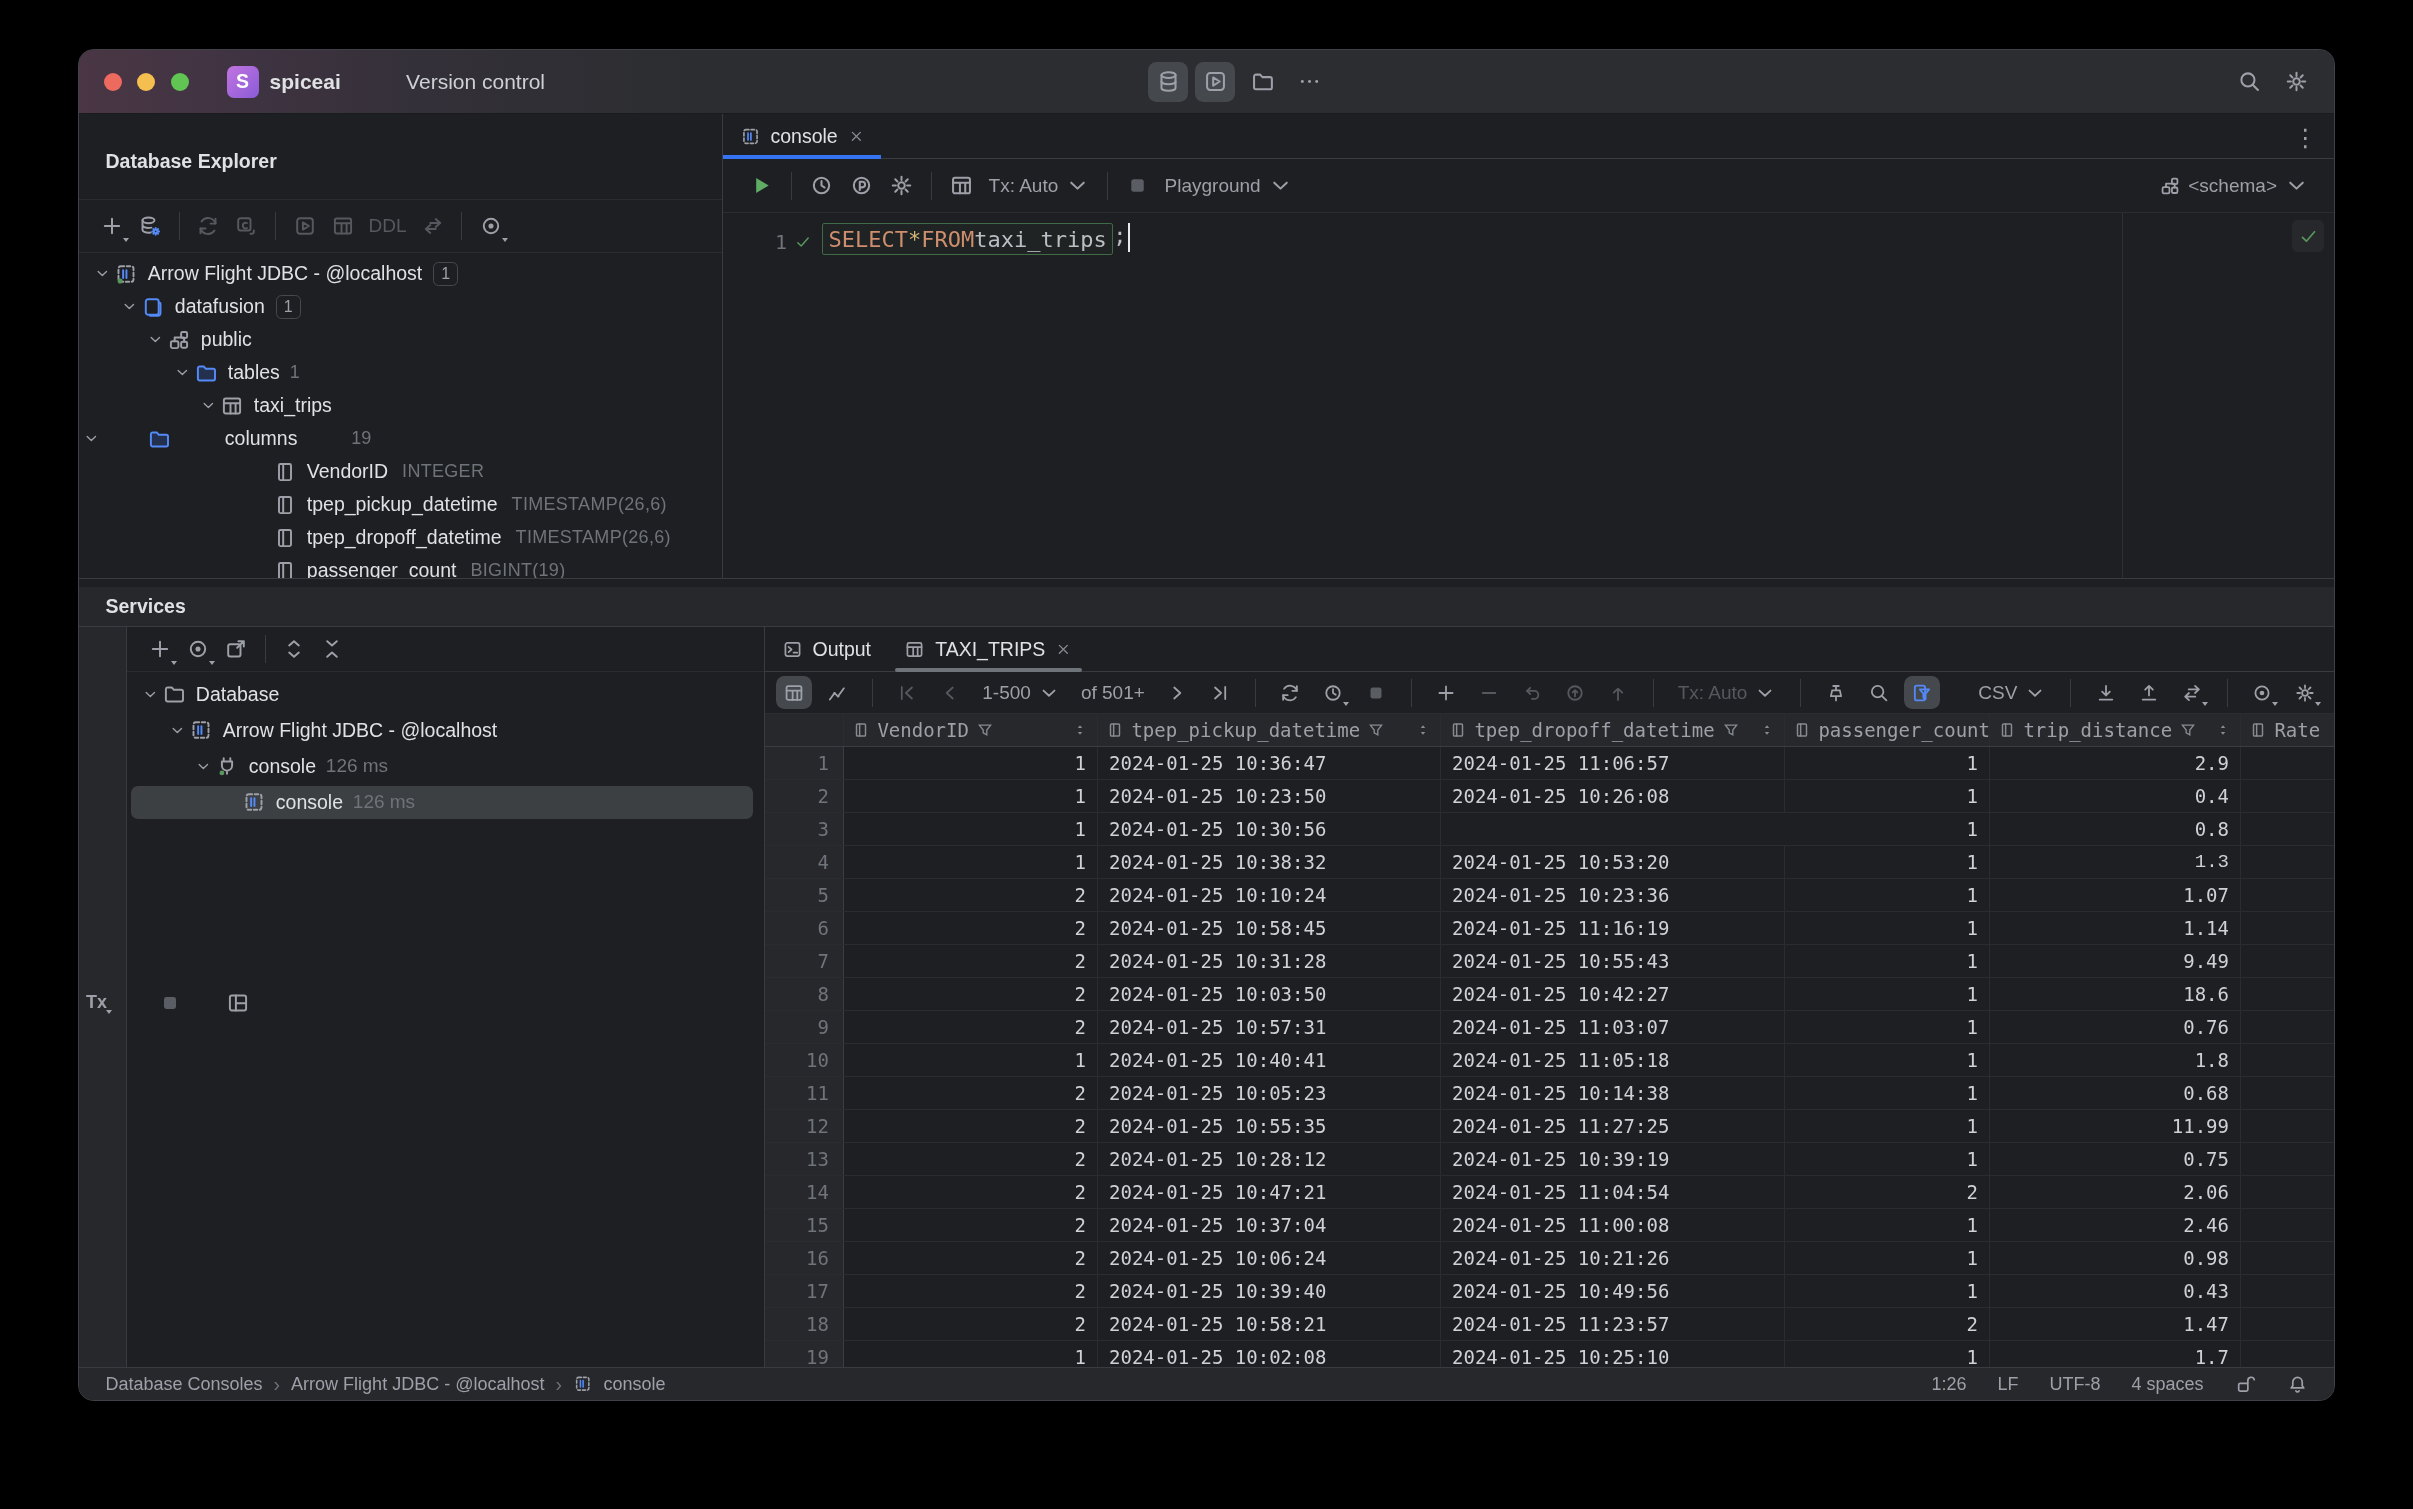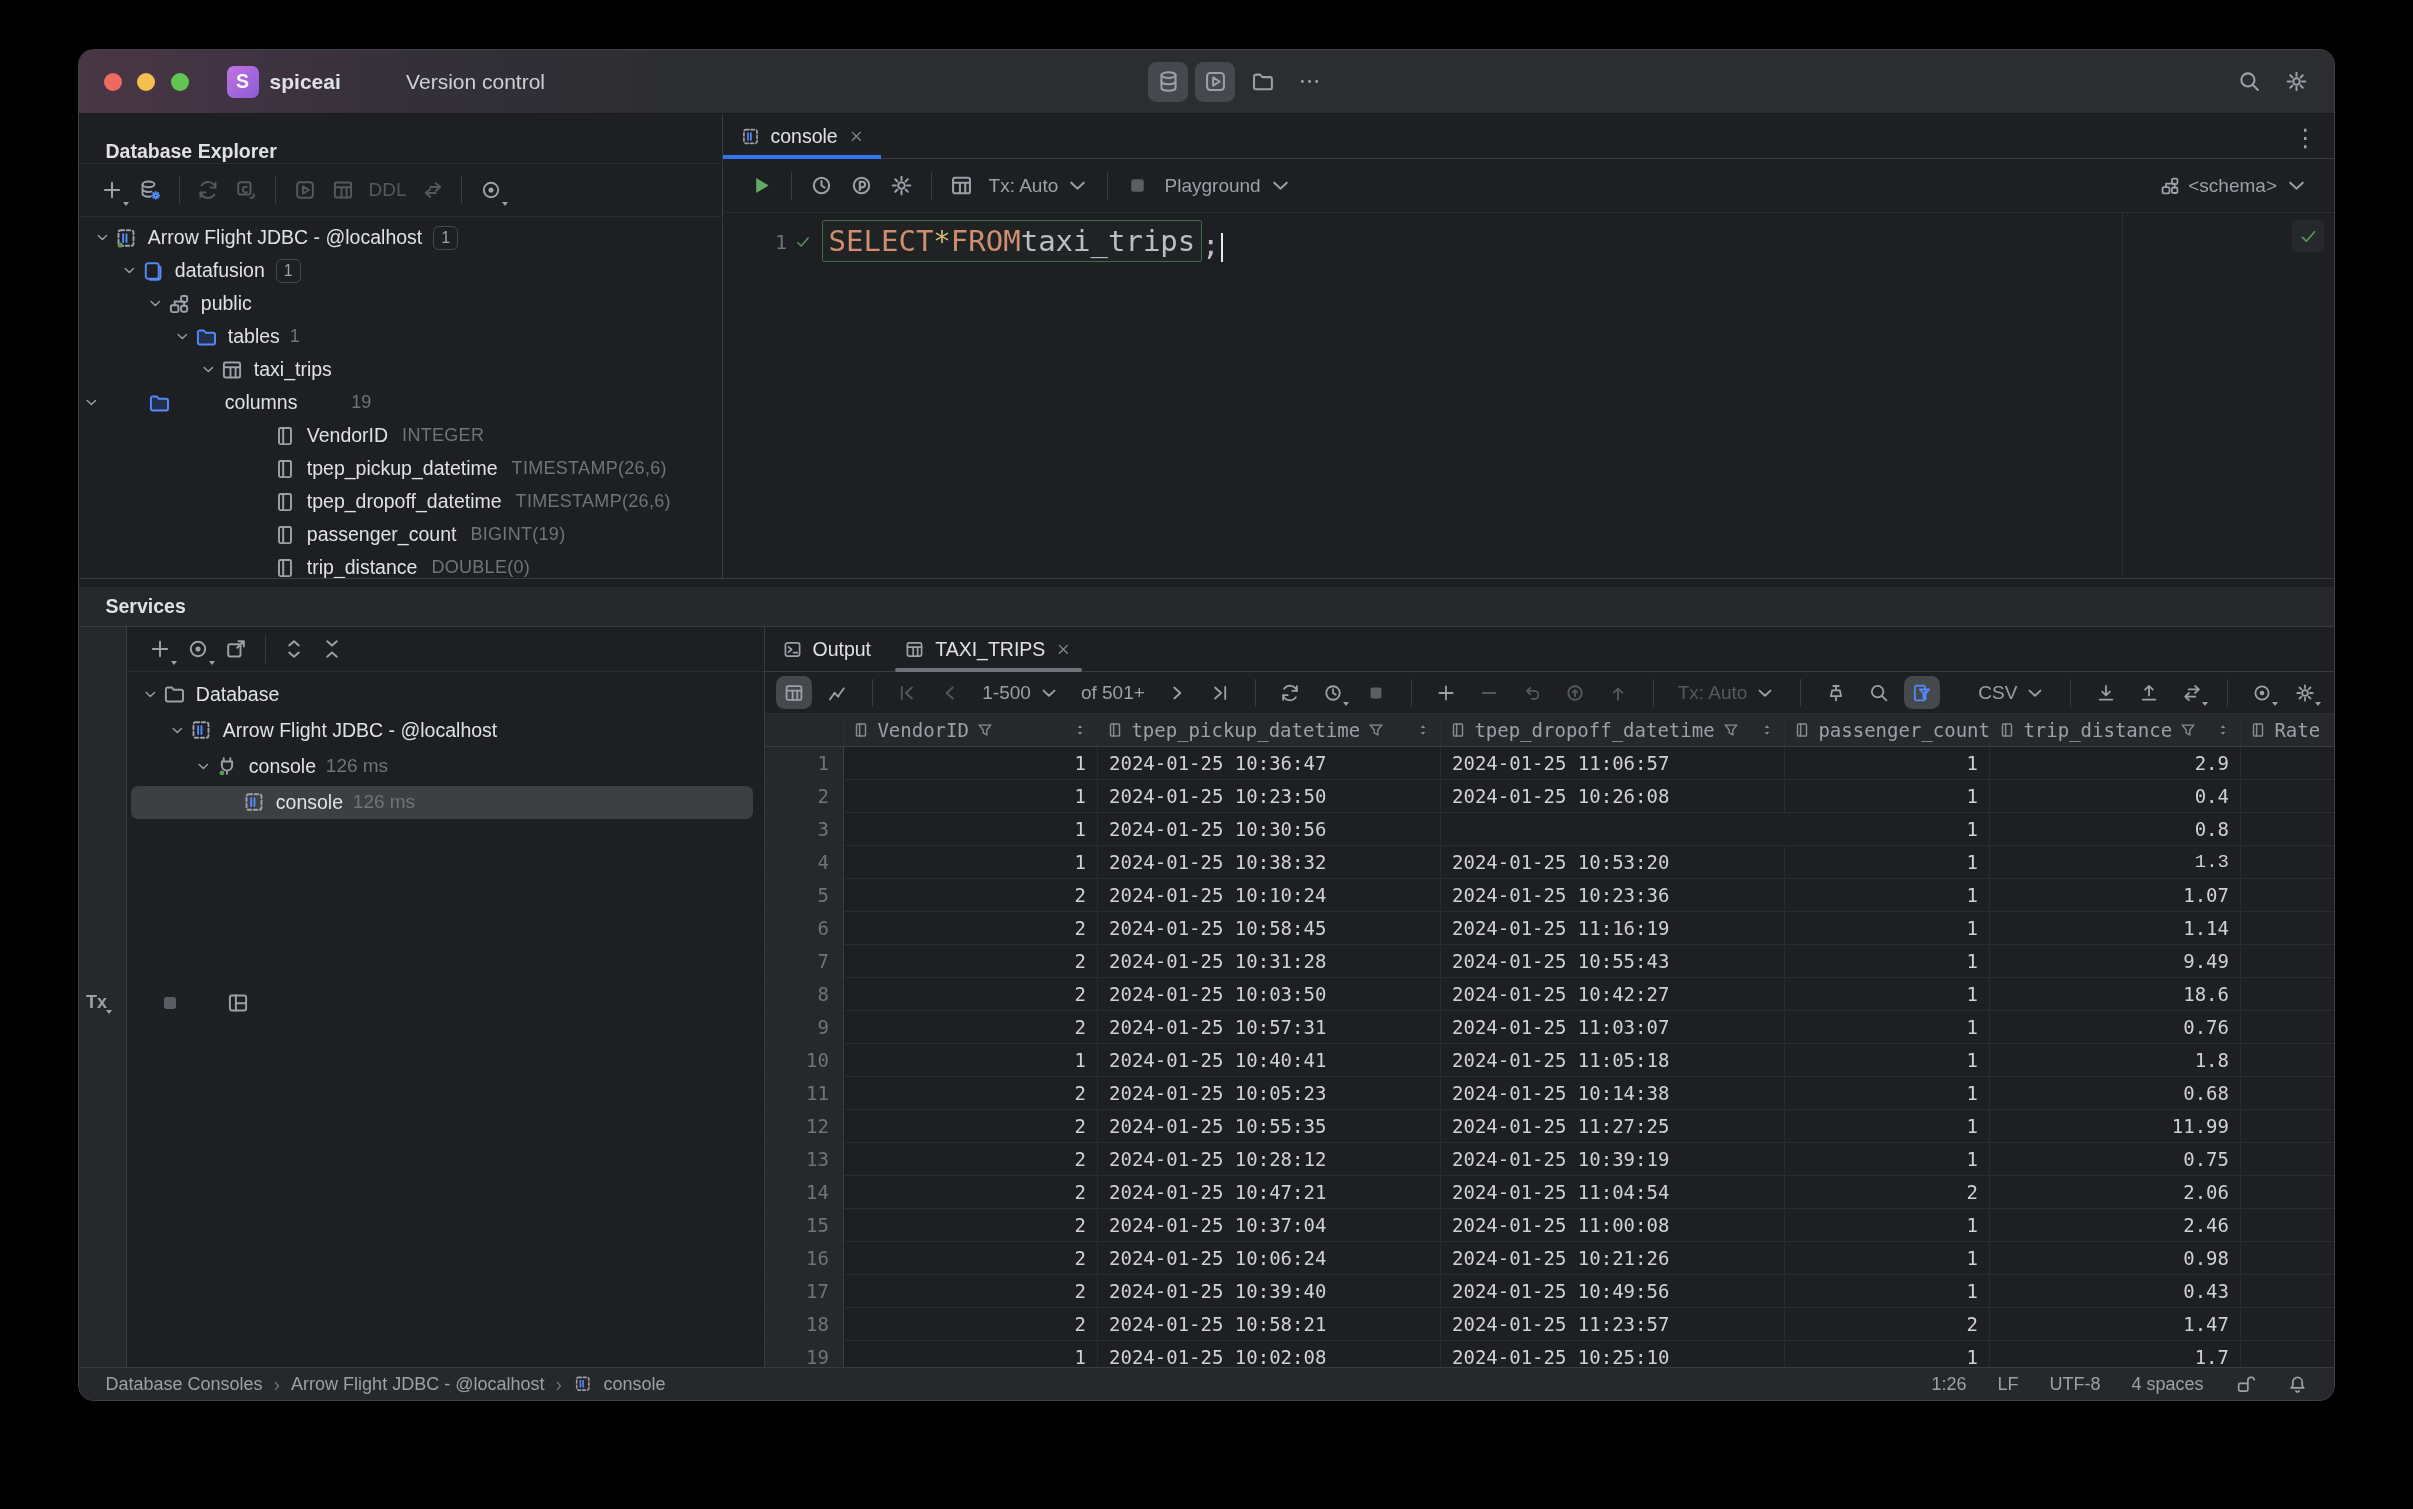--- a/index.html
+++ b/index.html
@@ -54,21 +54,21 @@
   .editor-pane{flex:1; display:flex; flex-direction:column; overflow:hidden;}
   .services-band{height:40px; background:#26282b; border-bottom:0.7px solid var(--border);
     display:flex; align-items:center; padding-left:26.5px;margin-top:8px;}
   .bottom-split{flex:1; display:flex; overflow:hidden;}
   .left-strip{width:48px; border-right:0.7px solid var(--border); background:#26282b;
     display:flex; flex-direction:row; align-items:center; padding-top:11px; gap:22px;}
   .services-pane{width:638px; border-right:0.7px solid var(--border); display:flex; flex-direction:column; overflow:hidden;}
   .results-pane{flex:1; display:flex; flex-direction:column; overflow:hidden;}
 
   .panel-title{font-size:19.5px; font-weight:600; color:#dfe1e5;}
-  .panel-head{height:49px; display:flex; align-items:flex-end; padding-left:26.5px; flex:none;}
+  .panel-head{height:49px; display:flex; align-items:flex-start; padding-left:26.5px; flex:none;margin-top:36px;}
   .pane-toolbar{height:54px; border-top:0.7px solid var(--border-soft); border-bottom:0.7px solid var(--border-soft);
     display:flex; align-items:center; padding-left:14px; flex:none;}
   .pane-toolbar .tb-btn{min-width:38px; height:38px;}
   .pane-toolbar .tb-btn .ic{width:24px; height:24px;}
 
   
   .tree{flex:1; overflow:hidden; padding-top:4.2px;}
   .tree-row{height:33px; display:flex; align-items:center; font-size:19.5px; color:var(--text); position:relative;}
   .tree-row .twisty{width:24px; height:16.7px; color:#9da0a8; flex:none; display:flex; align-items:center; justify-content:center;}
   .tree-row .twisty .ic{width:16.7px;height:16.7px;}
@@ -93,21 +93,21 @@
   .tab.active-gray::after{content:""; position:absolute; left:7px; right:7px; bottom:-0.7px; height:3.5px; background:#6f737a; border-radius:2.1px;}
   .kebab{position:absolute; right:15.3px; top:9.8px; font-size:24px; color:#9da0a8; letter-spacing:1.4px;}
   .ed-toolbar{height:54px; border-bottom:0.7px solid var(--border-soft); display:flex; align-items:center;
     padding:0 18px; flex:none;}
   .ed-toolbar .spacer{flex:1;}
   .play-green{color:#5fad65;}
   .editor-body{flex:1; position:relative; font-family:"DejaVu Sans Mono", monospace; overflow:hidden;}
   .gutter-line{position:absolute; left:0; top:9.8px; width:89px; display:flex; align-items:center;
     justify-content:flex-end; gap:7px; font-size:20px; color:var(--faint); height:39px;}
   .gutter-line .ic{width:18px; height:18px; color:#57965c;}
-  .code-line{position:absolute; left:99px; top:9.8px; height:39px; display:flex; align-items:flex-end; font-size:29px;}
+  .code-line{position:absolute; left:99px; top:9.8px; height:39px; display:flex; align-items:flex-start; font-size:22px;}
   .stmt-box{display:flex; align-items:center; border:0.7px solid #3f6b46; border-radius:2.1px;
     padding:2.8px 5.6px 2.8px 5.6px; background:rgba(87,150,92,0.04);}
   .tok-kw{color:var(--kw);} .tok-star{color:var(--star);} .tok-id{color:#bcbec4;} .tok-pl{color:#bcbec4;}
   .caret-bar{width:2.1px; height:29px; background:#e8e9eb; margin-left:1.4px;}
   .margin-guide{position:absolute; top:0; bottom:0; left:1399px; width:0.7px; background:#2d2f33;}
   .insp-check{position:absolute; right:9.8px; top:7px; width:32px; height:32px; background:#26282b;
     border-radius:5.6px; display:flex; align-items:center; justify-content:center; color:#57965c;}
   .insp-check .ic{width:21px; height:21px;}
 
   

